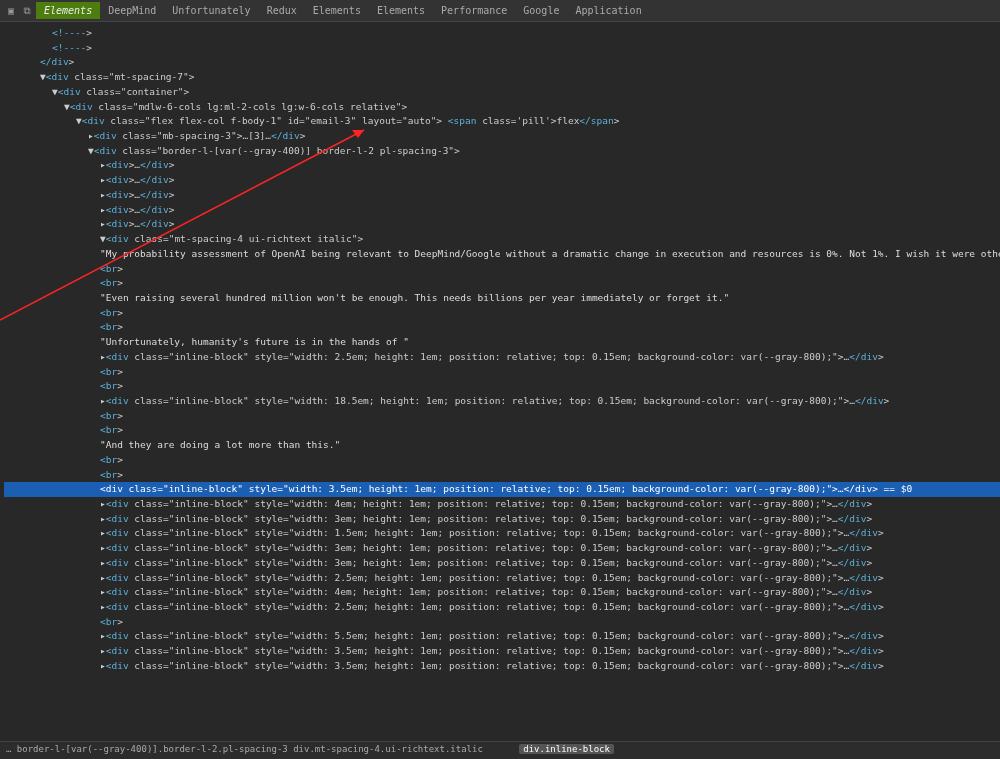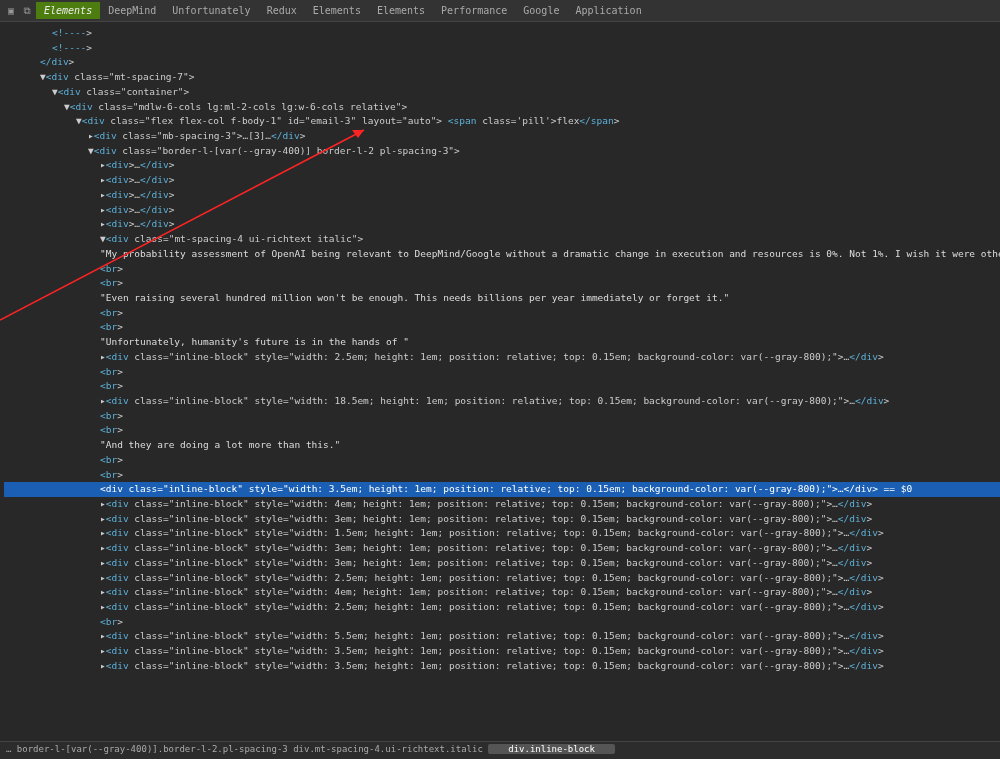--- a/index.html
+++ b/index.html
@@ -21,21 +21,21 @@
   
   .tree { flex: 1; overflow: hidden; padding: 4px 0 0 4px; font-size: 9.5px; line-height: 1.55; }
   .tree .ln { white-space: nowrap; }
   .tag { color: #5db0d7; }
   .txt { color: #ddd; }
   .tree .sel { background: #1a5fb4; color: #fff; }
   .tree .sel .tag, .tree .sel .attr, .tree .sel .val, .tree .sel .txt { color: #fff; } .ind3 { padding-left: 36px; }
   .ind4 { padding-left: 48px; } .ind5 { padding-left: 60px; } .ind6 { padding-left: 72px; }
   .ind7 { padding-left: 84px; } .ind8 { padding-left: 96px; }
   .crumb { height: 18px; background: #2c2c2c; border-top: 1px solid #444; color: #aaa; font-size: 9px; padding: 2px 6px; white-space: nowrap; overflow: hidden; }
-  .crumb .c-sel { background: #555; color: #fff; padding: 0 20px; border-radius: 2px; }
+  .crumb .c-sel { background: #555; color: #fff; padding: 0 4px; border-radius: 2px; margin-left: 31px; }
 
   
   .arrow { position: absolute; pointer-events: none; }
 
 </style>
 </head>
 <body>
 
 <div class="page">
   

